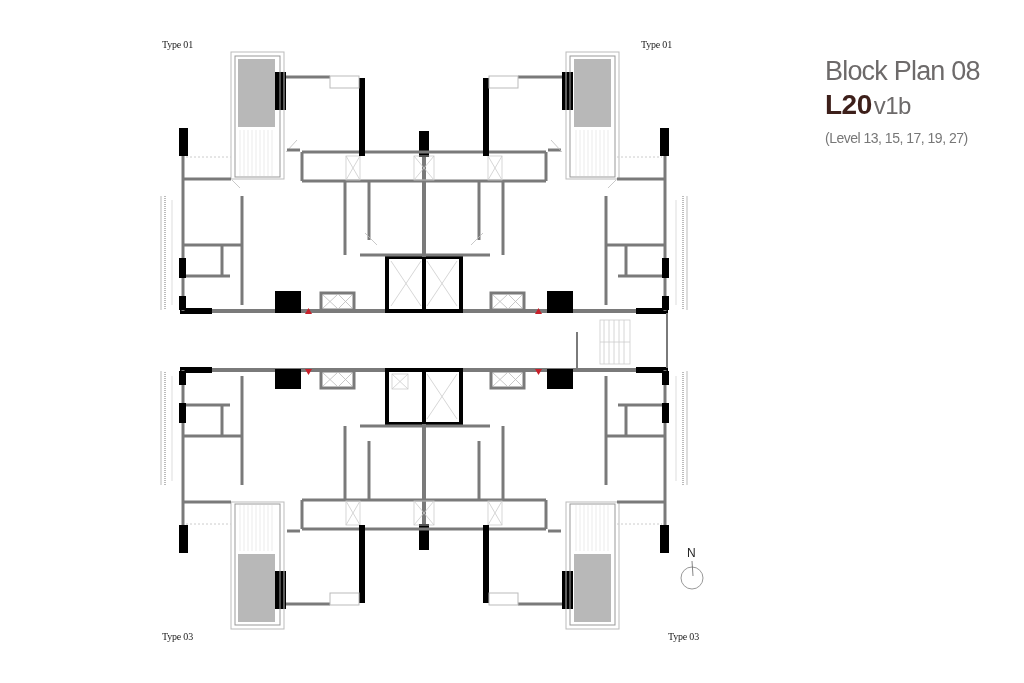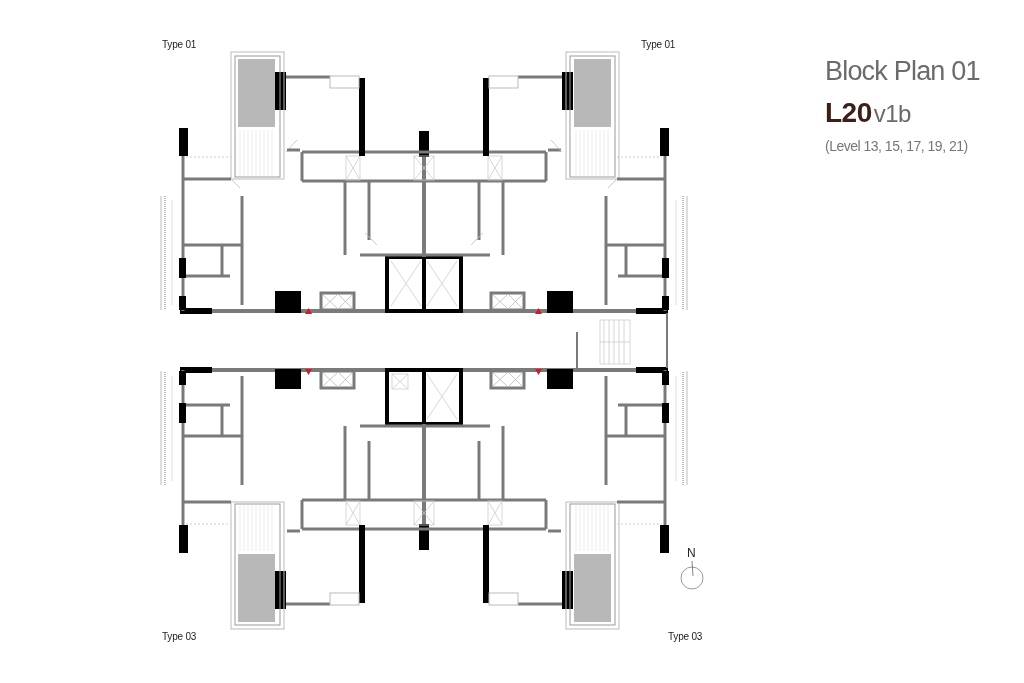--- a/index.html
+++ b/index.html
@@ -1,21 +1,21 @@
 <!DOCTYPE html>
 <html><head>
 <meta charset="utf-8">
 <style>
   html, body { margin:0; padding:0; background:#ffffff; }
   body { width:1024px; height:683px; position:relative; overflow:hidden; font-family:"Liberation Sans", sans-serif; }
   .plan { position:absolute; left:0; top:0; width:1024px; height:683px; }
-  .type-label { position:absolute; font-size:10px; color:#222; font-family:Liberation Sans, sans-serif; letter-spacing:-0.2px;text-align:center; }
+  .type-label { position:absolute; font-size:10px; color:#222; font-family:Liberation Serif, serif; letter-spacing:-0.2px;text-align:center; }
   .title-block { position:absolute; left:825px; top:56px; color:#6d6a6a; }
   .title-line1 { font-size:27px; font-weight:300; letter-spacing:-0.8px; line-height:30px; font-family:"Liberation Sans Narrow","Liberation Sans", sans-serif; }
-  .title-line2 { margin-top:12px; line-height:30px; }
+  .title-line2 { margin-top:4px; line-height:30px; }
   .title-l20 { font-size:28px; font-weight:bold; color:#3d1f1a; letter-spacing:-0.5px; }
   .title-ver { font-size:24px; color:#6d6a6a; margin-left:2px; letter-spacing:-0.5px; }
   .title-line3 { font-size:14px; margin-top:6px; letter-spacing:-0.5px; color:#777; }
   .north { position:absolute; left:679px; top:546px; width:26px; height:48px; }
   .north-n { position:absolute; left:8px; top:0; font-size:12px; color:#222; font-family:"Liberation Sans", sans-serif; }
 </style>
 </head>
 <body>
 
 <svg class="plan" viewBox="0 0 1024 683" xmlns="http://www.w3.org/2000/svg">
@@ -302,25 +302,25 @@
     <line x1="548" y1="150" x2="561" y2="150" stroke="#7a7a7a" stroke-width="3"></line>
   </g>
 </svg>
 
 <div class="type-label" style="left:162px; top:39px;">Type 01</div>
 <div class="type-label" style="left:641px; top:39px;">Type 01</div>
 <div class="type-label" style="left:668px; top:631px;">Type 03</div>
 <div class="type-label" style="left:162px; top:631px;">Type 03</div>
 
 <div class="title-block">
-  <div class="title-line1">Block Plan 01</div>
+  <div class="title-line1">Block Plan 08</div>
   <div class="title-line2">
     <span class="title-l20">L20</span><span class="title-ver">v1b</span>
   </div>
-  <div class="title-line3">(Level 13, 15, 17, 19, 21)</div>
+  <div class="title-line3">(Level 13, 15, 17, 19, 27)</div>
 </div>
 
 <div class="north">
   <span class="north-n">N</span>
   <svg width="26" height="48" style="position:absolute;left:0;top:0;">
     <circle cx="13" cy="32" r="11" fill="none" stroke="#999" stroke-width="1"></circle>
     <line x1="13" y1="15" x2="14" y2="30" stroke="#666" stroke-width="0.8"></line>
   </svg>
 </div>
 

